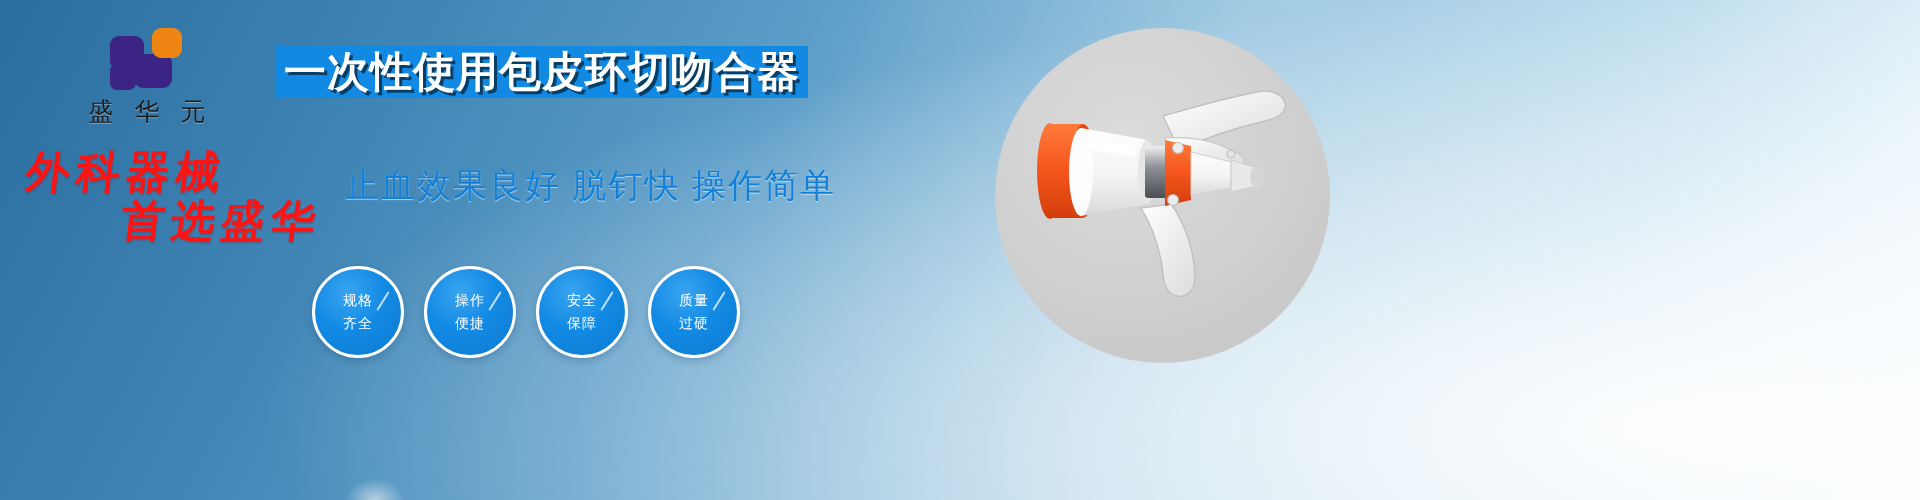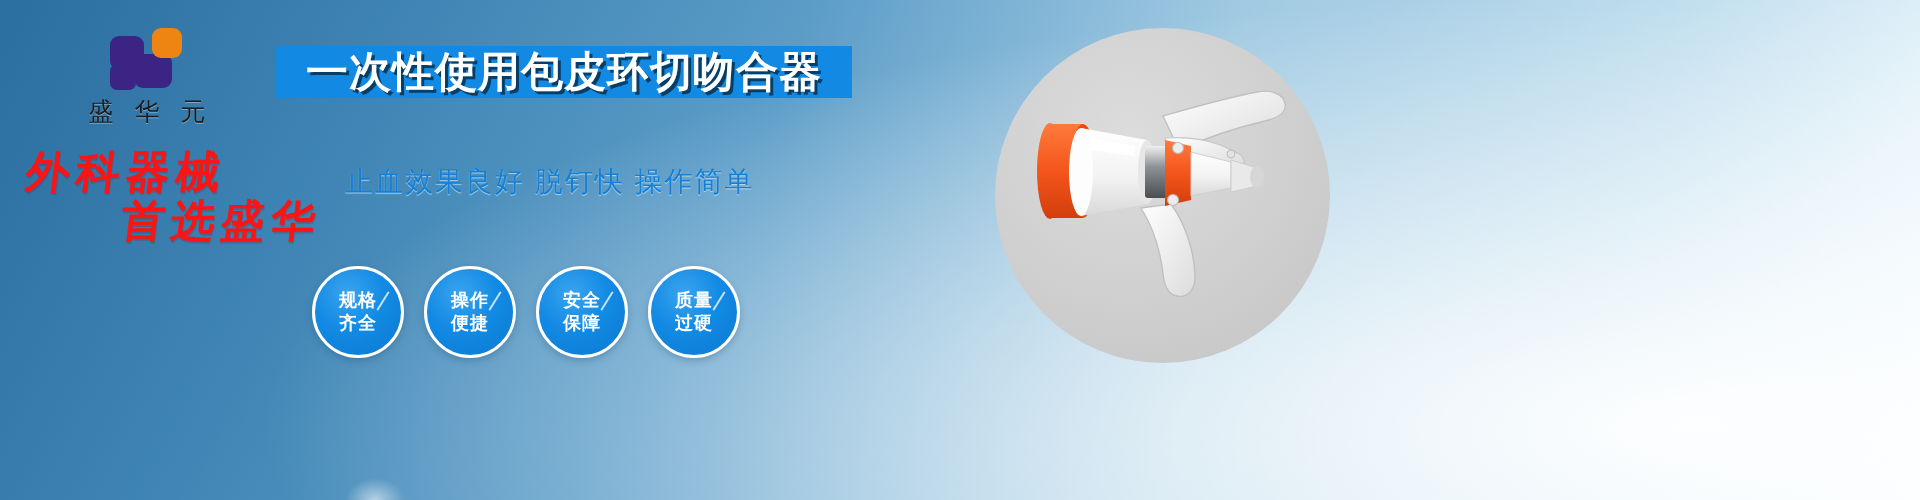--- a/index.html
+++ b/index.html
@@ -43,48 +43,48 @@
     transform:skewX(-7deg);
     text-shadow:1px 2px 0 rgba(120,0,0,0.18);
   }
   .callig .l1{margin-left:10px;}
   .callig .l2{margin-left:105px;margin-top:4px;}
 
   
   .title-bar{
     position:absolute;left:276px;top:46px;height:52px;
     background:#1289e2;display:flex;align-items:center;
-    padding:0 30px;box-sizing:border-box;
+    padding:0 8px;box-sizing:border-box;
   }
   .title-bar .t{
     color:#ffffff;font-size:42px;font-weight:700;line-height:52px;
     letter-spacing:1px;white-space:nowrap;
     text-shadow:3px 3px 0 rgba(0,0,0,0.55);
   }
 
   
   .subtitle{
     position:absolute;left:345px;top:163px;
-    color:#1280d8;font-size:28px;font-weight:500;letter-spacing:2px;
+    color:#1280d8;font-size:34px;font-weight:500;letter-spacing:2px;
     white-space:nowrap;
     text-shadow:0 1px 1px rgba(255,255,255,0.6);
   }
 
   
   .circles{position:absolute;left:312px;top:266px;display:flex;gap:20px;}
   .circle{
     position:relative;width:92px;height:92px;border-radius:50%;
     background:radial-gradient(circle at 38% 28%, #39a4ef 0%, #128ae4 45%, #0c7ad0 100%);
     border:3px solid #ffffff;
     box-shadow:0 3px 7px rgba(20,70,110,0.28);
     display:flex;flex-direction:column;align-items:center;justify-content:center;
     box-sizing:border-box;
   }
   .circle .cl{
-    color:#ffffff;font-size:18px;line-height:23px;font-weight:700;
+    color:#ffffff;font-size:14px;line-height:23px;font-weight:400;
     letter-spacing:1px;text-align:center;
   }
   .circle .slash{
     position:absolute;right:17px;top:21px;width:2px;height:22px;
     background:rgba(255,255,255,0.75);transform:rotate(32deg);border-radius:2px;
   }
 
   
   .product{
     position:absolute;left:995px;top:28px;width:335px;height:335px;

